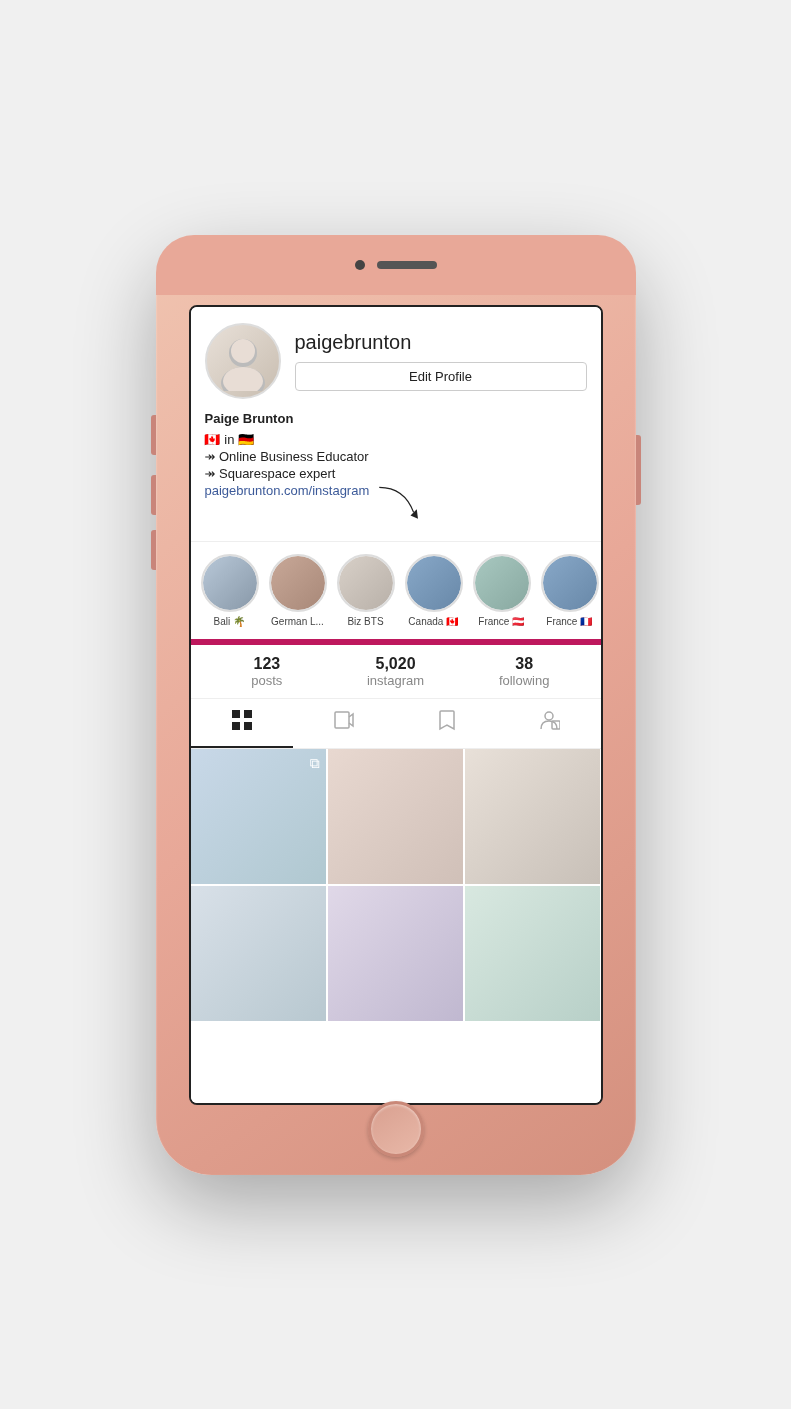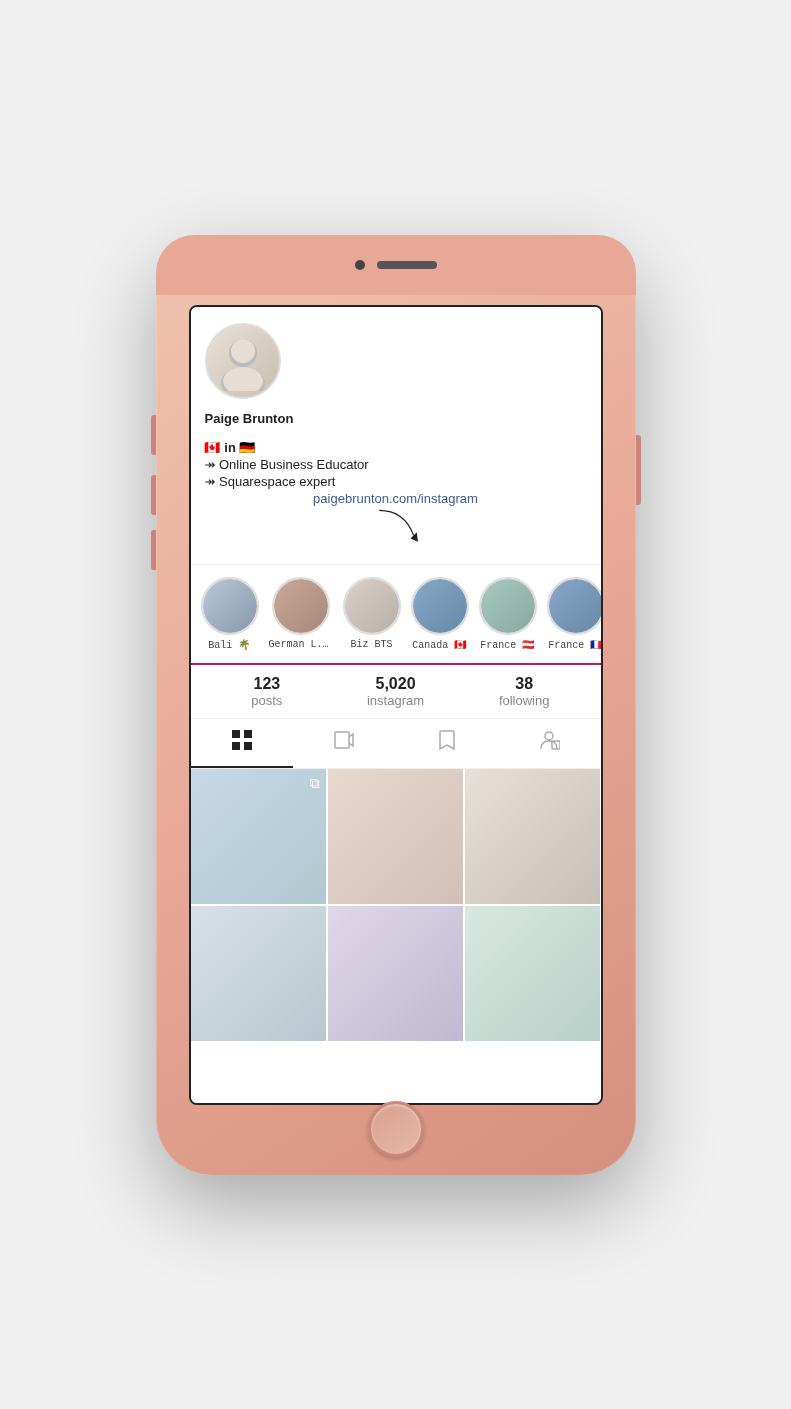--- a/index.html
+++ b/index.html
@@ -183,56 +183,54 @@
     }
 
     .bio-section {
       padding: 0 0 8px;
     }
 
     .bio-name {
       font-size: 13px;
       font-weight: 600;
       color: #222;
-      margin-bottom: 14px;
+      margin-bottom: 6px;
     }
 
     .bio-category {
       font-size: 13px;
       color: #555;
       margin-bottom: 2px;
     }
 
     .bio-location {
       font-size: 13px;
       color: #222;
       margin-bottom: 2px;
-      font-weight: bold;
     }
 
     .bio-line {
       font-size: 13px;
       color: #222;
       margin-bottom: 2px;
     }
 
     .bio-link {
       font-size: 13px;
       color: #3c5a99;
       text-decoration: none;
     }
 
     
     .stories-row {
       display: flex;
       gap: 10px;
       padding: 12px 10px;
       overflow-x: auto;
-      border-bottom: 2px solid #be185d;
-      font-family: Liberation Mono, monospace;
+      border-bottom: 6px solid #be185d;
     }
 
     .story-item {
       display: flex;
       flex-direction: column;
       align-items: center;
       gap: 4px;
       flex-shrink: 0;
     }
 
@@ -389,28 +387,32 @@
           <div class="avatar-circle">
             <svg viewBox="0 0 60 60" xmlns="http://www.w3.org/2000/svg">
               <circle cx="30" cy="22" r="14" fill="#bbb"></circle>
               <ellipse cx="30" cy="52" rx="22" ry="16" fill="#bbb"></ellipse>
 
               <circle cx="30" cy="20" r="12" fill="#e8ddd5"></circle>
               <ellipse cx="30" cy="50" rx="20" ry="14" fill="#e8ddd5"></ellipse>
             </svg>
           </div>
 
+          <div class="profile-name-area">
+            <div class="username">paigebrunton</div>
+            <button class="edit-profile-btn">Edit Profile</button>
+          </div>
         </div>
 
         <div class="bio-section">
           <div class="bio-name">Paige Brunton</div>
           <div class="bio-location">🇨🇦 in 🇩🇪</div>
           <div class="bio-line">↠ Online Business Educator</div>
           <div class="bio-line">↠ Squarespace expert</div>
-          <div style="display:flex; align-items:center;flex-direction:column;">
+          <div style="display:flex; align-items:flex-start;">
             <a class="bio-link" href="#">paigebrunton.com/instagram</a>
 
             <svg class="arrow-svg" width="50" height="40" viewBox="0 0 80 60">
               <path d="M10,5 Q50,5 65,45" stroke="#222" stroke-width="2" fill="none"></path>
               <polygon points="60,50 70,40 72,55" fill="#222"></polygon>
             </svg>
           </div>
         </div>
       </div>
 

